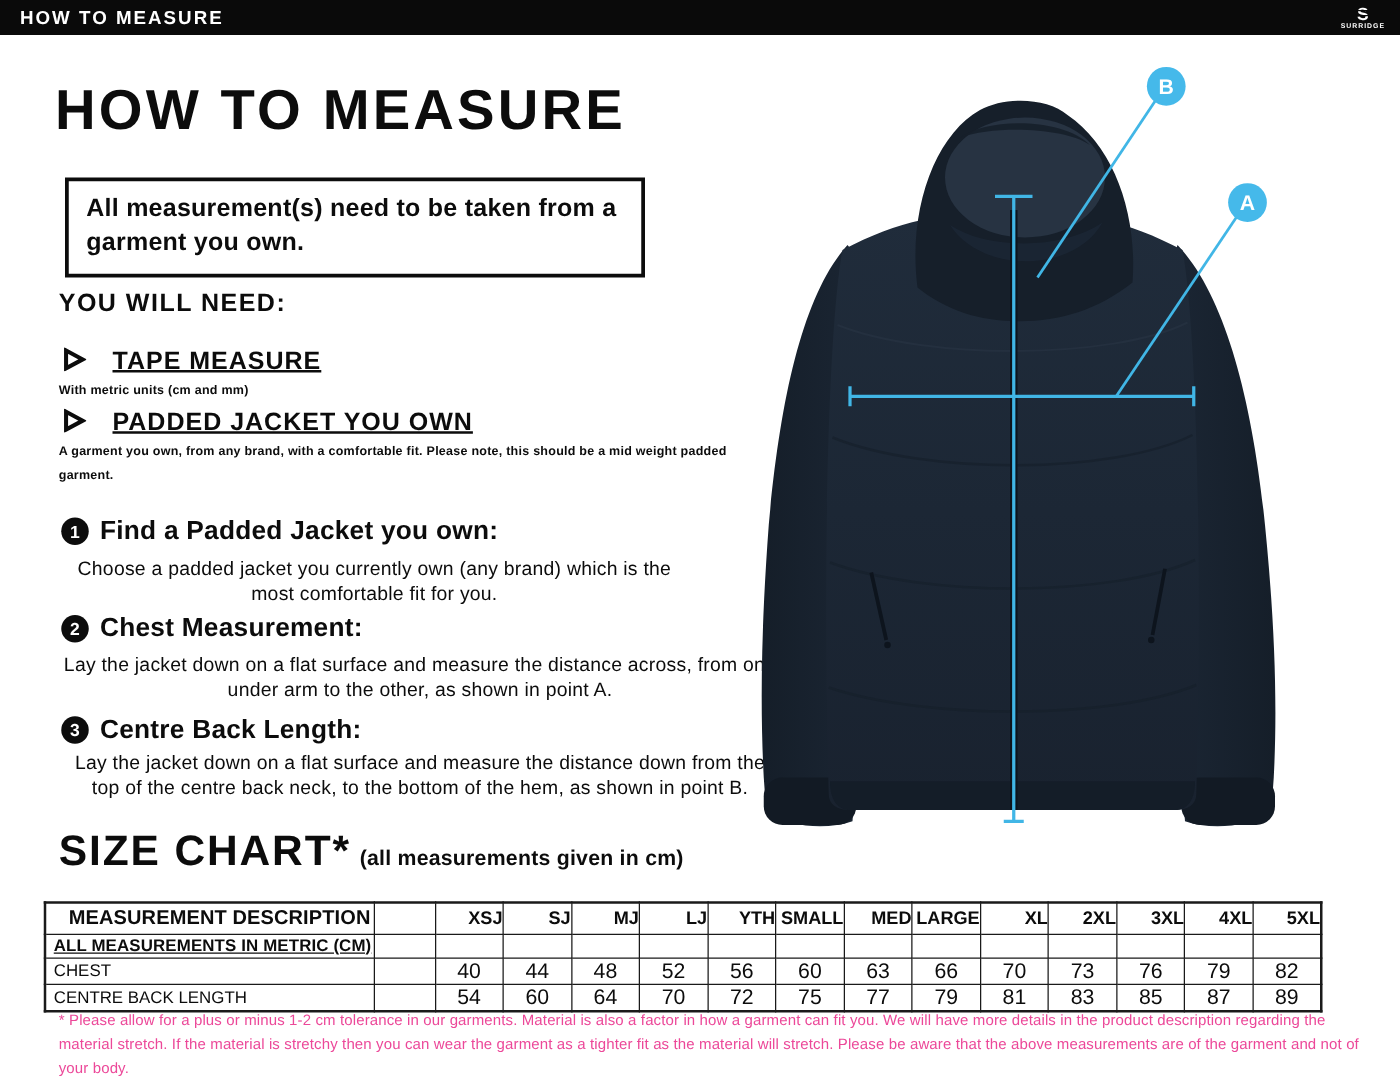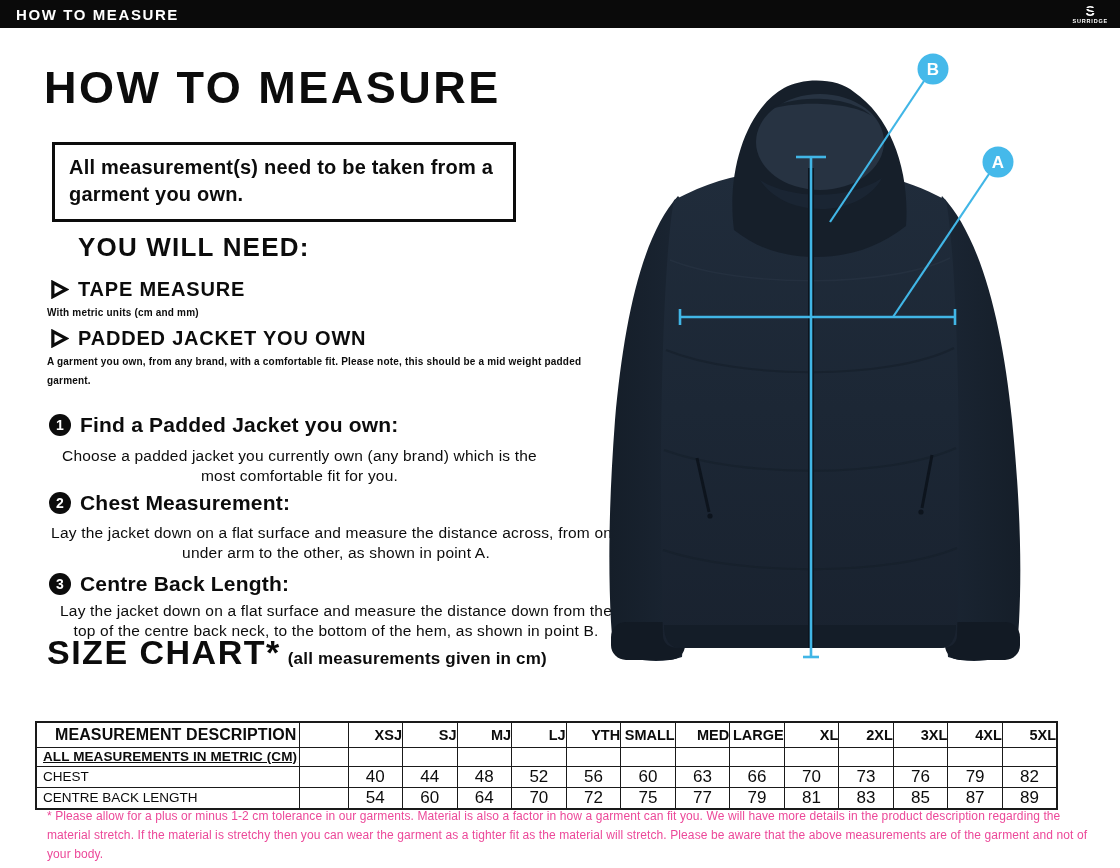--- a/index.html
+++ b/index.html
@@ -15,34 +15,34 @@
   .brand { display:flex; flex-direction:column; align-items:center; line-height:1; }
   .brand-s { color:#fff; font-weight:900; font-size:14px; letter-spacing:0; position:relative; }
   .brand-s:before, .brand-s:after { content:""; position:absolute; left:-1px; right:-1px; height:1.5px; background:#0a0a0a; }
   .brand-s:before { top:4px; } .brand-s:after { top:8px; }
   .brand-name { color:#fff; font-size:5.5px; font-weight:700; letter-spacing:0.8px; margin-top:1px; }
 
   
   .h1 { left:44px; top:62px; font-size:45px; font-weight:800; letter-spacing:2.5px; }
   .notice { left:52px; top:142px; width:464px; border:3px solid #0c0c0c; padding:9px 14px 11px 14px;
             font-size:20px; font-weight:700; line-height:27px; letter-spacing:0.2px; }
-  .ywn { left:47px; top:232px; font-size:26px; font-weight:800; letter-spacing:1.2px;margin-left:31px; }
-
-  .bullet-row { display:flex; align-items:center; gap:9px; }
+  .ywn { left:47px; top:232px; font-size:20px; font-weight:800; letter-spacing:1.2px; }
+
+  .bullet-row { display:flex; align-items:flex-start; gap:21px;text-decoration:underline; }
   .bullet-title { font-size:20px; font-weight:800; letter-spacing:0.8px; }
   .bullet-desc { font-size:10px; font-weight:700; letter-spacing:0.2px; line-height:19px; }
   .tri { width:19px; height:19px; display:block; }
 
   .step-head { display:flex; align-items:center; gap:9px; }
   .step-num { width:22px; height:22px; border-radius:50%; background:#0c0c0c; color:#fff;
               display:flex; align-items:center; justify-content:center; font-size:14px; font-weight:700; }
   .step-title { font-size:21px; font-weight:700; letter-spacing:0.2px; }
   .step-body { font-size:15.5px; font-weight:400; letter-spacing:0.2px; line-height:19.5px;text-align:center; }
 
-  .sc-row { left:47px; top:633px; display:flex; align-items:baseline; }
+  .sc-row { left:47px; top:662px; display:flex; align-items:baseline; }
   .sc-title { font-size:34px; font-weight:800; letter-spacing:1.5px; }
   .sc-sub { font-size:17px; font-weight:700; margin-left:7px; letter-spacing:0.2px; }
 
   
   .size-table { left:35px; top:721px; width:1023px; border-collapse:collapse; table-layout:fixed; }
   .size-table th, .size-table td { border:1.6px solid #1a1a1a; overflow:hidden; white-space:nowrap; }
   .size-table { border:2.5px solid #1a1a1a; }
   th.desc-col { width:263px; text-align:left; font-size:16px; font-weight:700; padding:2px 0 2px 18px; height:25px; letter-spacing:0.1px;}
   th.spacer-col, td.spacer-cell { width:49px; }
   th.size-col { font-size:14.5px; font-weight:700; text-align:right; }

